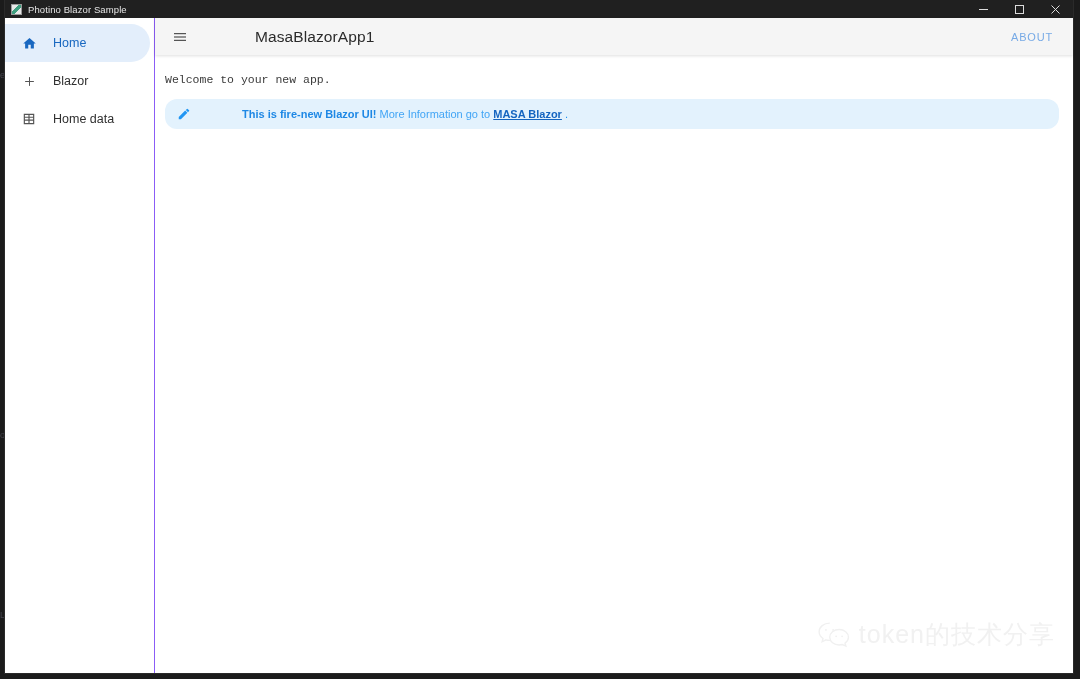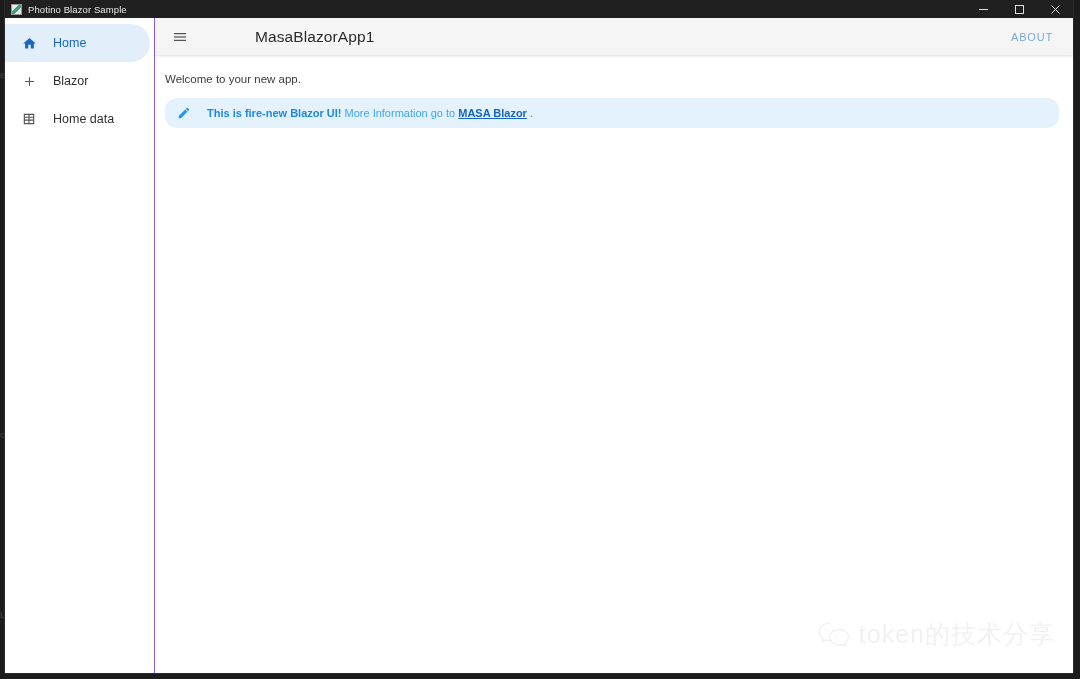--- a/index.html
+++ b/index.html
@@ -180,33 +180,35 @@
     font-size: 25px;
     font-weight: bold;
     color: #1b1b1b;
     letter-spacing: -.2px;
     line-height: 1.15;
   }
   #page-subtitle {
     margin-top: 6px;
     font-size: 11.5px;
     color: #3a3a3a;
+    font-family: Liberation Mono, monospace;
   }
 
   
   #info-alert {
     margin-top: 13px;
     background: #e3f2fd;
     border-radius: 12px;
     min-height: 30px;
     display: flex;
     align-items: center;
     padding: 6px 14px 6px 12px;
     font-size: 11px;
     color: #2196f3;
+    gap: 35px;
   }
   #alert-edit-icon {
     flex: 0 0 auto;
     margin-right: 16px;
     color: #2196f3;
     display: flex;
     align-items: center;
   }
   #alert-edit-icon svg { display: block; }
   #alert-message { line-height: 1.3; }

